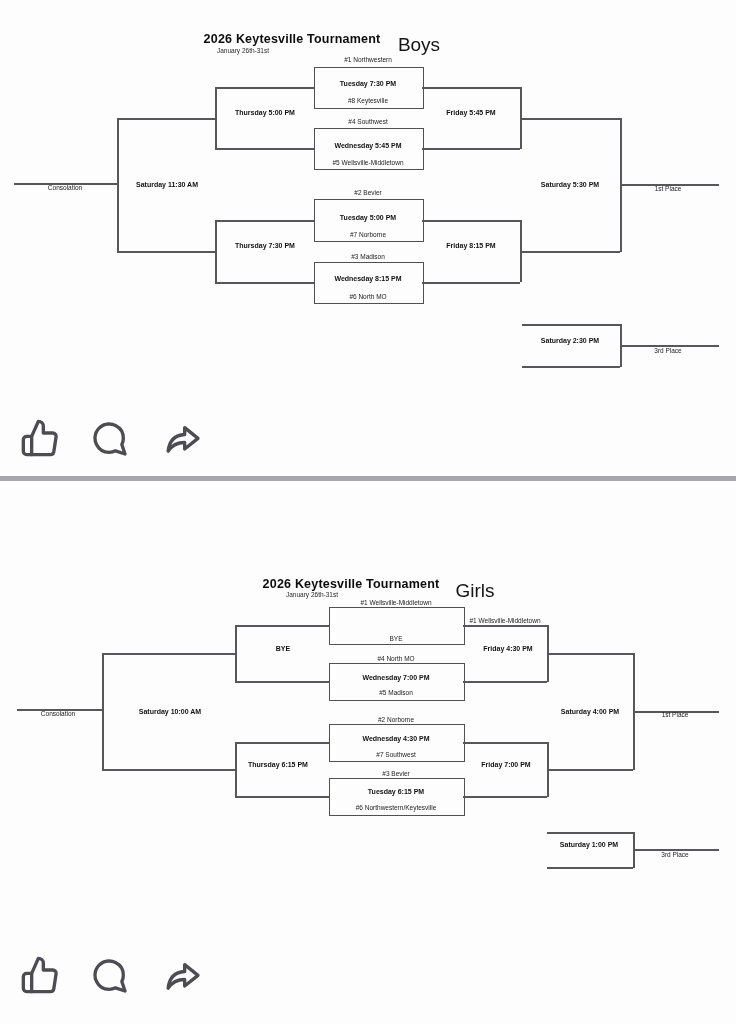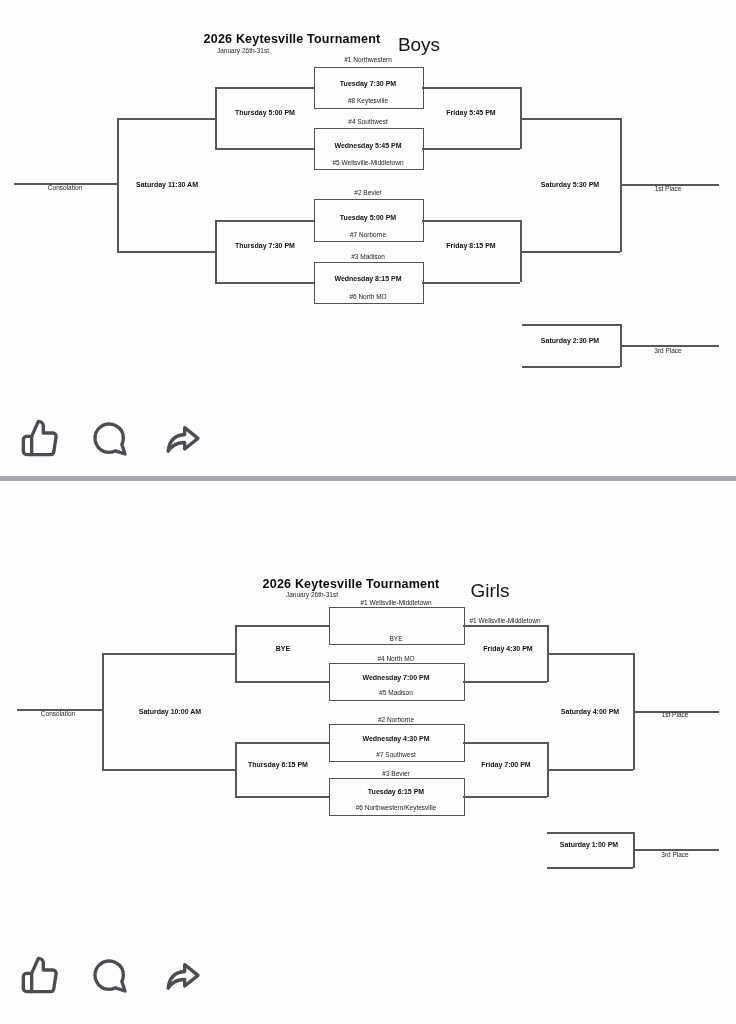--- a/index.html
+++ b/index.html
@@ -110,21 +110,21 @@
         </svg>
       </button>
     </div>
   </section>
 
   <div class="divider"></div>
 
   <section>
     <span class="lbl title" style="left:351px;top:584px">2026 Keytesville Tournament</span>
     <span class="lbl-left dates" style="left:286px;top:595px">January 26th-31st</span>
-    <span class="lbl gender" style="left:490px;top:590px">Girls</span>
+    <span class="lbl gender" style="left:475px;top:590px">Girls</span>
 
     <i class="box" style="left:329px;top:607px;width:134px;height:36px"></i>
     <span class="lbl sm" style="left:396px;top:603px">#1 Wellsville-Middletown</span>
     <span class="lbl sm" style="left:396px;top:639px">BYE</span>
 
     <i class="box" style="left:329px;top:663px;width:134px;height:36px"></i>
     <span class="lbl sm" style="left:396px;top:659px">#4 North MO</span>
     <span class="lbl bd" style="left:396px;top:677px">Wednesday 7:00 PM</span>
     <span class="lbl sm" style="left:396px;top:693px">#5 Madison</span>
 

